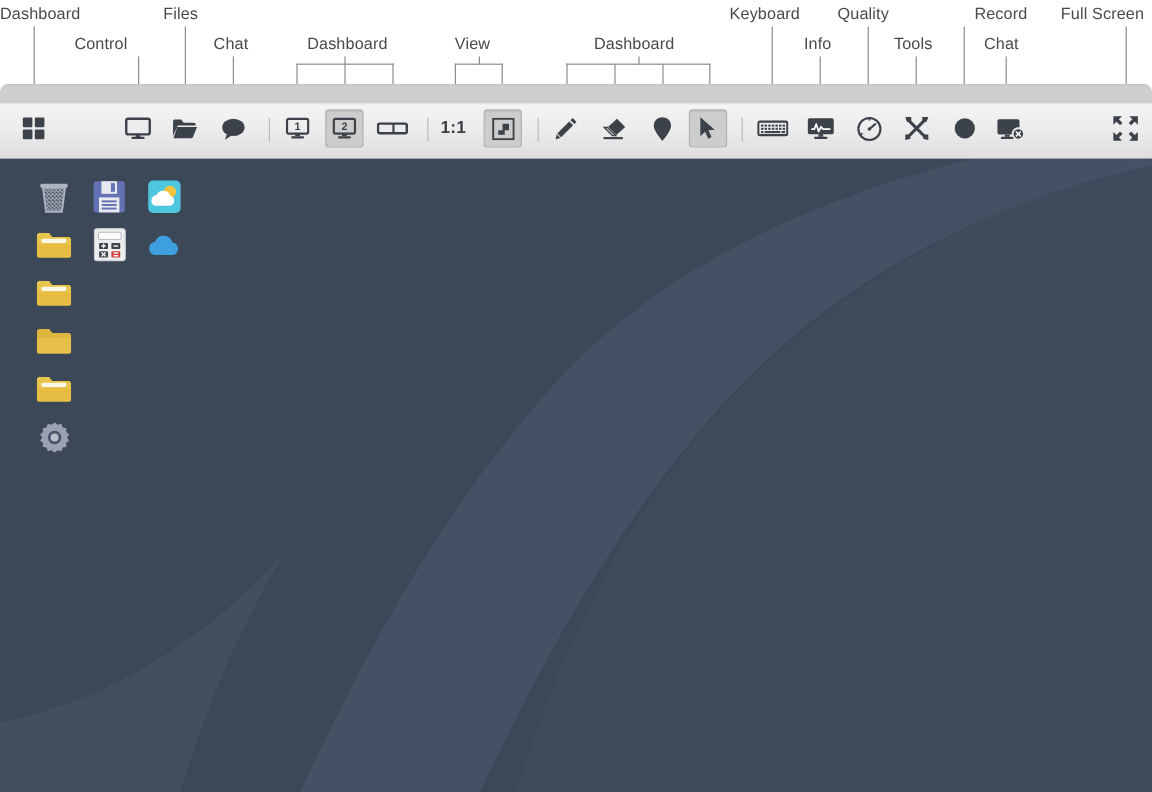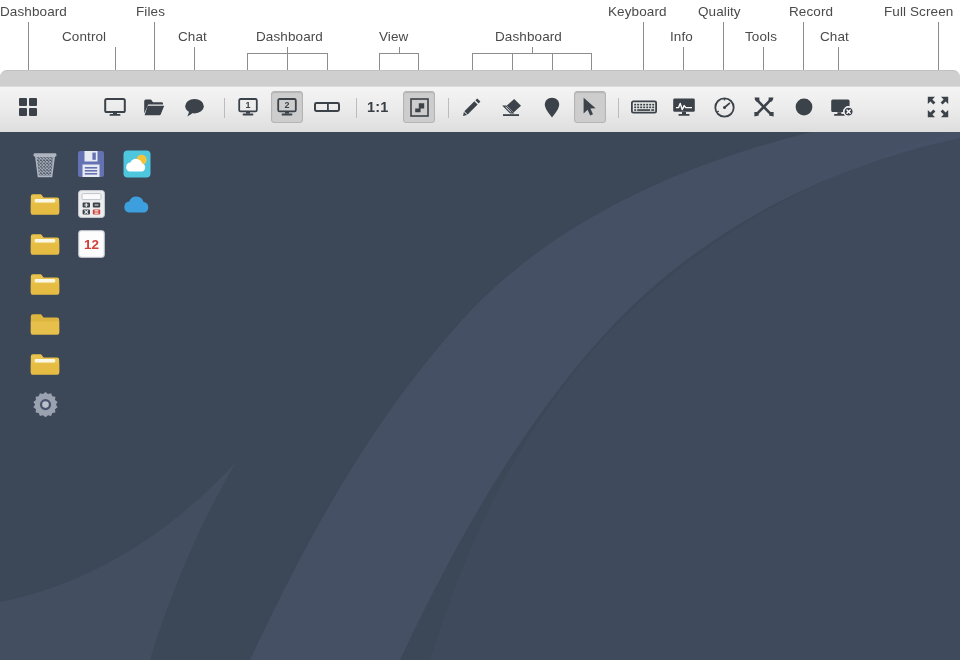--- a/index.html
+++ b/index.html
@@ -206,21 +206,21 @@
 
     <div class="callout-label" style="left:670px; top:29px;">Info</div>
     <div class="leader" style="left:683px; top:47px; height:23px;"></div>
 
     <div class="callout-label" style="left:698px; top:4px;">Quality</div>
     <div class="leader" style="left:723px; top:22px; height:48px;"></div>
 
     <div class="callout-label" style="left:745px; top:29px;text-align:center;">Tools</div>
     <div class="leader" style="left:763px; top:47px; height:23px;"></div>
 
-    <div class="callout-label" style="left:789px; top:4px;">Record</div>
+    <div class="callout-label" style="left:812px; top:4px;">Record</div>
     <div class="leader" style="left:803px; top:22px; height:48px;"></div>
 
     <div class="callout-label" style="left:820px; top:29px;">Chat</div>
     <div class="leader" style="left:838px; top:47px; height:23px;"></div>
 
     <div class="callout-label" style="left:884px; top:4px;">Full Screen</div>
     <div class="leader" style="left:938px; top:22px; height:48px;"></div>
   </div>
 
   <div id="toolbar">
@@ -545,85 +545,65 @@
         </div>
         <div class="icon-cell">
           <span>
             <svg width="30" height="20" viewBox="0 0 30 20">
               <path d="M6.6 18.4 A5.6 5.6 0 0 1 7.2 7.4 A7.6 7.6 0 0 1 21.6 8.0 A5.4 5.4 0 0 1 22.8 18.4 Z" fill="#3d9fdd"></path>
             </svg>
           </span>
         </div>
       </div>
 
+
       <div class="icon-row">
         <div class="icon-cell">
           <span>
             <svg width="30" height="26" viewBox="0 0 30 26">
               <path d="M0.8 5.4 A2.2 2.2 0 0 1 3.0 3.2 H11.0 L13.6 6.6 H27.0 A2.2 2.2 0 0 1 29.2 8.8 V21.4 A2.2 2.2 0 0 1 27.0 23.6 H3.0 A2.2 2.2 0 0 1 0.8 21.4 Z" fill="#e9c44c"></path>
               <rect x="4.6" y="8.0" width="20.6" height="3.4" rx="1.1" fill="#fbf7e6"></rect>
               <path d="M0.8 12.6 H29.2 V21.4 A2.2 2.2 0 0 1 27.0 23.6 H3.0 A2.2 2.2 0 0 1 0.8 21.4 Z" fill="#e6bd42"></path>
             </svg>
           </span>
         </div>
-        <div class="icon-cell">
-          <span>
-            <svg width="27" height="28" viewBox="0 0 27 28">
-              <rect x="0.8" y="0.8" width="25.4" height="26.4" rx="2.4" fill="#fdfdfd" stroke="#d2d5da" stroke-width="1.1"></rect>
-              <text x="13.5" y="19" font-family="Liberation Sans, sans-serif" font-size="13.5" font-weight="bold" fill="#d2403a" text-anchor="middle">12</text>
-            </svg>
-          </span>
-        </div>
+        <div class="icon-empty"></div>
+        <div class="icon-empty"></div>
+      </div>
+
+      <div class="icon-row">
+        <div class="icon-cell">
+          <span>
+            <svg width="30" height="26" viewBox="0 0 30 26">
+              <path d="M0.8 5.4 A2.2 2.2 0 0 1 3.0 3.2 H11.0 L13.6 6.6 H27.0 A2.2 2.2 0 0 1 29.2 8.8 V21.4 A2.2 2.2 0 0 1 27.0 23.6 H3.0 A2.2 2.2 0 0 1 0.8 21.4 Z" fill="#ddb63f"></path>
+              <path d="M0.8 10.4 H29.2 V21.4 A2.2 2.2 0 0 1 27.0 23.6 H3.0 A2.2 2.2 0 0 1 0.8 21.4 Z" fill="#e6c04a"></path>
+            </svg>
+          </span>
+        </div>
+        <div class="icon-empty"></div>
         <div class="icon-empty"></div>
       </div>
 
       <div class="icon-row">
         <div class="icon-cell">
           <span>
             <svg width="30" height="26" viewBox="0 0 30 26">
               <path d="M0.8 5.4 A2.2 2.2 0 0 1 3.0 3.2 H11.0 L13.6 6.6 H27.0 A2.2 2.2 0 0 1 29.2 8.8 V21.4 A2.2 2.2 0 0 1 27.0 23.6 H3.0 A2.2 2.2 0 0 1 0.8 21.4 Z" fill="#e9c44c"></path>
               <rect x="4.6" y="8.0" width="20.6" height="3.4" rx="1.1" fill="#fbf7e6"></rect>
               <path d="M0.8 12.6 H29.2 V21.4 A2.2 2.2 0 0 1 27.0 23.6 H3.0 A2.2 2.2 0 0 1 0.8 21.4 Z" fill="#e6bd42"></path>
             </svg>
           </span>
         </div>
         <div class="icon-empty"></div>
         <div class="icon-empty"></div>
       </div>
 
       <div class="icon-row">
         <div class="icon-cell">
           <span>
-            <svg width="30" height="26" viewBox="0 0 30 26">
-              <path d="M0.8 5.4 A2.2 2.2 0 0 1 3.0 3.2 H11.0 L13.6 6.6 H27.0 A2.2 2.2 0 0 1 29.2 8.8 V21.4 A2.2 2.2 0 0 1 27.0 23.6 H3.0 A2.2 2.2 0 0 1 0.8 21.4 Z" fill="#ddb63f"></path>
-              <path d="M0.8 10.4 H29.2 V21.4 A2.2 2.2 0 0 1 27.0 23.6 H3.0 A2.2 2.2 0 0 1 0.8 21.4 Z" fill="#e6c04a"></path>
-            </svg>
-          </span>
-        </div>
-        <div class="icon-empty"></div>
-        <div class="icon-empty"></div>
-      </div>
-
-      <div class="icon-row">
-        <div class="icon-cell">
-          <span>
-            <svg width="30" height="26" viewBox="0 0 30 26">
-              <path d="M0.8 5.4 A2.2 2.2 0 0 1 3.0 3.2 H11.0 L13.6 6.6 H27.0 A2.2 2.2 0 0 1 29.2 8.8 V21.4 A2.2 2.2 0 0 1 27.0 23.6 H3.0 A2.2 2.2 0 0 1 0.8 21.4 Z" fill="#e9c44c"></path>
-              <rect x="4.6" y="8.0" width="20.6" height="3.4" rx="1.1" fill="#fbf7e6"></rect>
-              <path d="M0.8 12.6 H29.2 V21.4 A2.2 2.2 0 0 1 27.0 23.6 H3.0 A2.2 2.2 0 0 1 0.8 21.4 Z" fill="#e6bd42"></path>
-            </svg>
-          </span>
-        </div>
-        <div class="icon-empty"></div>
-        <div class="icon-empty"></div>
-      </div>
-
-      <div class="icon-row">
-        <div class="icon-cell">
-          <span>
             <svg width="27" height="27" viewBox="0 0 27 27">
               <path d="M13.5 1.0 L16.0 3.0 L19.1 2.2 L20.3 5.2 L23.4 5.8 L23.0 9.0 L25.6 10.9 L23.9 13.6 L25.6 16.3 L23.0 18.2 L23.4 21.4 L20.3 22.0 L19.1 25.0 L16.0 24.2 L13.5 26.2 L11.0 24.2 L7.9 25.0 L6.7 22.0 L3.6 21.4 L4.0 18.2 L1.4 16.3 L3.1 13.6 L1.4 10.9 L4.0 9.0 L3.6 5.8 L6.7 5.2 L7.9 2.2 L11.0 3.0 Z" fill="#9aa2b0"></path>
               <circle cx="13.5" cy="13.6" r="5.6" fill="#48536b"></circle>
               <circle cx="13.5" cy="13.6" r="3.3" fill="#b9c0cb"></circle>
             </svg>
           </span>
         </div>
         <div class="icon-empty"></div>
         <div class="icon-empty"></div>
       </div>

